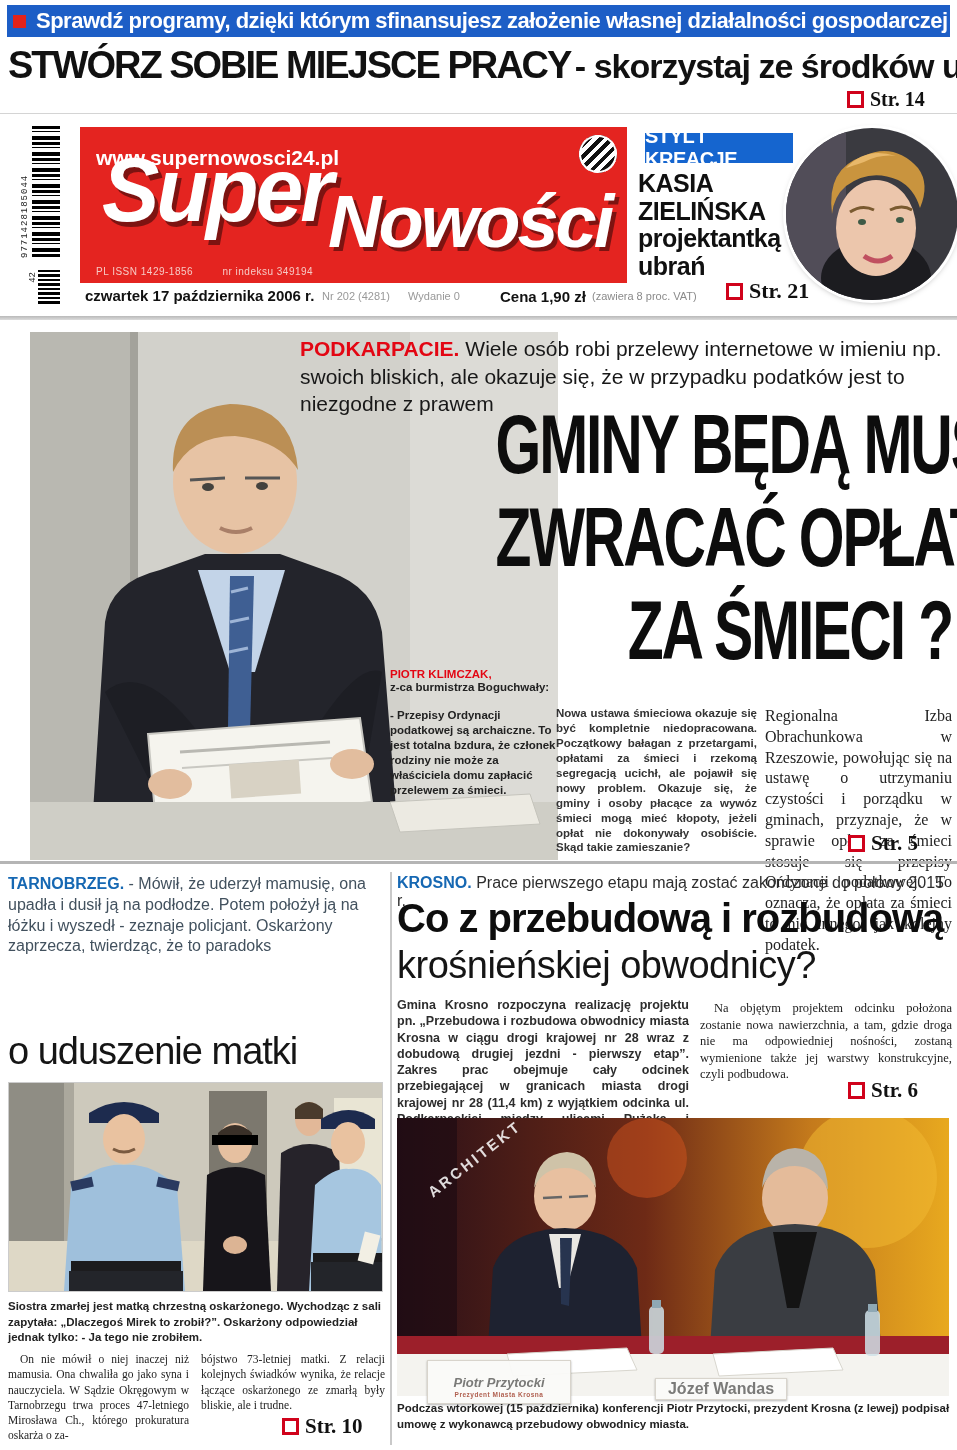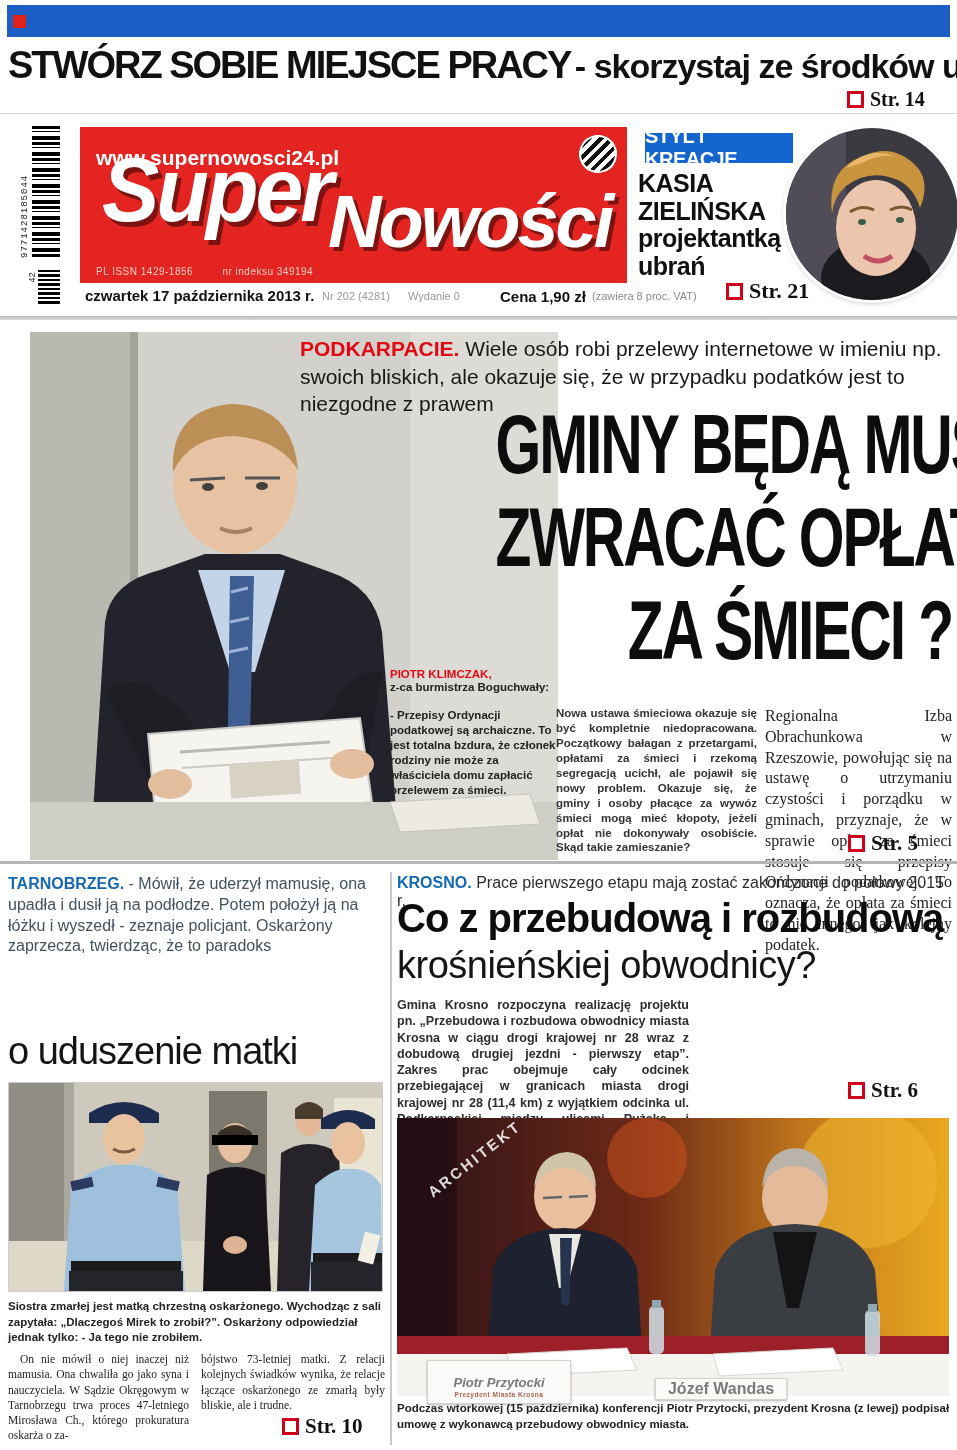--- a/index.html
+++ b/index.html
@@ -118,20 +118,21 @@
   .np2{left:258px;top:260px;width:130px;height:20px;font-size:16px;line-height:20px;}
   .br-caption{left:397px;top:1400px;width:555px;font-size:11.5px;font-weight:700;color:#222;line-height:1.4;}
 </style>
 </head>
 <body>
 
 <div id="page">
 
   <div class="abs top-banner">
     <span class="banner-sq"></span>
+    <span class="banner-text">Sprawdź programy, dzięki którym sfinansujesz założenie własnej działalności gospodarczej</span>
   </div>
 
   <div class="abs top-headline">
     <span class="th-main">STWÓRZ SOBIE MIEJSCE PRACY</span>
     <span class="th-sub">- skorzystaj ze środków unijnych</span>
   </div>
   <div class="abs pref pref14">
     <span class="pref-sq"></span>
     <span>Str. 14</span>
   </div>
@@ -149,21 +150,21 @@
     <div class="globe"></div>
     <span class="logo-super">Super</span>
     <span class="logo-nowosci">Nowości</span>
     <div class="mast-issn">
       <span>PL ISSN 1429-1856</span>
       <span>nr indeksu 349194</span>
     </div>
   </div>
 
   <div class="abs dateline">
-    <span class="dl-date">czwartek 17 października 2013 r.</span>
+    <span class="dl-date">czwartek 17 października 2006 r.</span>
     <span class="dl-nr">Nr 202 (4281)</span>
     <span class="dl-wyd">Wydanie 0</span>
     <span class="dl-price">Cena 1,90 zł</span>
     <span class="dl-vat">(zawiera 8 proc. VAT)</span>
   </div>
   <div class="abs date-rule"></div>
 
   <div class="abs teaser-badge">STYL I KREACJE</div>
   <div class="abs teaser-title">
     <div>KASIA</div>
@@ -303,20 +304,21 @@
 
   <div class="abs vdiv"></div>
 
   <p class="abs br-intro" style="margin:0">
     <span class="kicker-blue">KROSNO.</span>
     <span>Prace pierwszego etapu mają zostać zakończone do połowy 2015 r.</span>
   </p>
   <div class="abs br-hl1">Co z przebudową i rozbudową</div>
   <div class="abs br-hl2">krośnieńskiej obwodnicy?</div>
   <div class="abs br-col1">Gmina Krosno rozpoczyna realizację projektu pn. „Przebudowa i rozbudowa obwodnicy miasta Krosna w ciągu drogi krajowej nr 28 wraz z dobudową drugiej jezdni - pierwszy etap”. Zakres prac obejmuje cały odcinek przebiegającej w granicach miasta drogi krajowej nr 28 (11,4 km) z wyjątkiem odcinka ul. Podkarpackiej między ulicami Pużaka i Czajkowskiego (1,7 km).</div>
+  <div class="abs br-col2">Na objętym projektem odcinku położona zostanie nowa nawierzchnia, a tam, gdzie droga nie ma odpowiedniej nośności, zostaną wymienione także jej warstwy konstrukcyjne, czyli podbudowa.</div>
   <div class="abs pref pref6">
     <span class="pref-sq"></span>
     <span>Str. 6</span>
   </div>
 
   <div class="abs signing-photo">
     <svg width="552" height="278" viewBox="0 0 552 278" style="position:absolute;left:0;top:0">
       <defs>
         <linearGradient id="bgGrad" x1="0" y1="0" x2="1" y2="0">
           <stop offset="0" stop-color="#2a1018"></stop>

